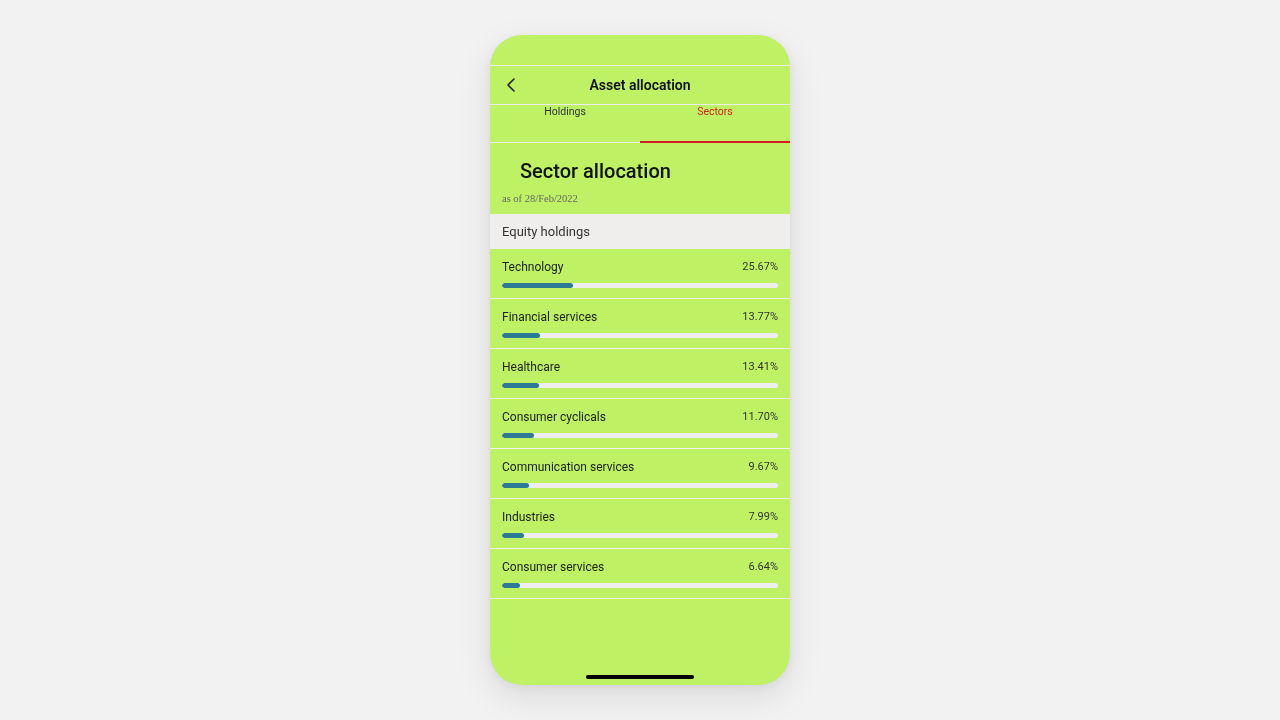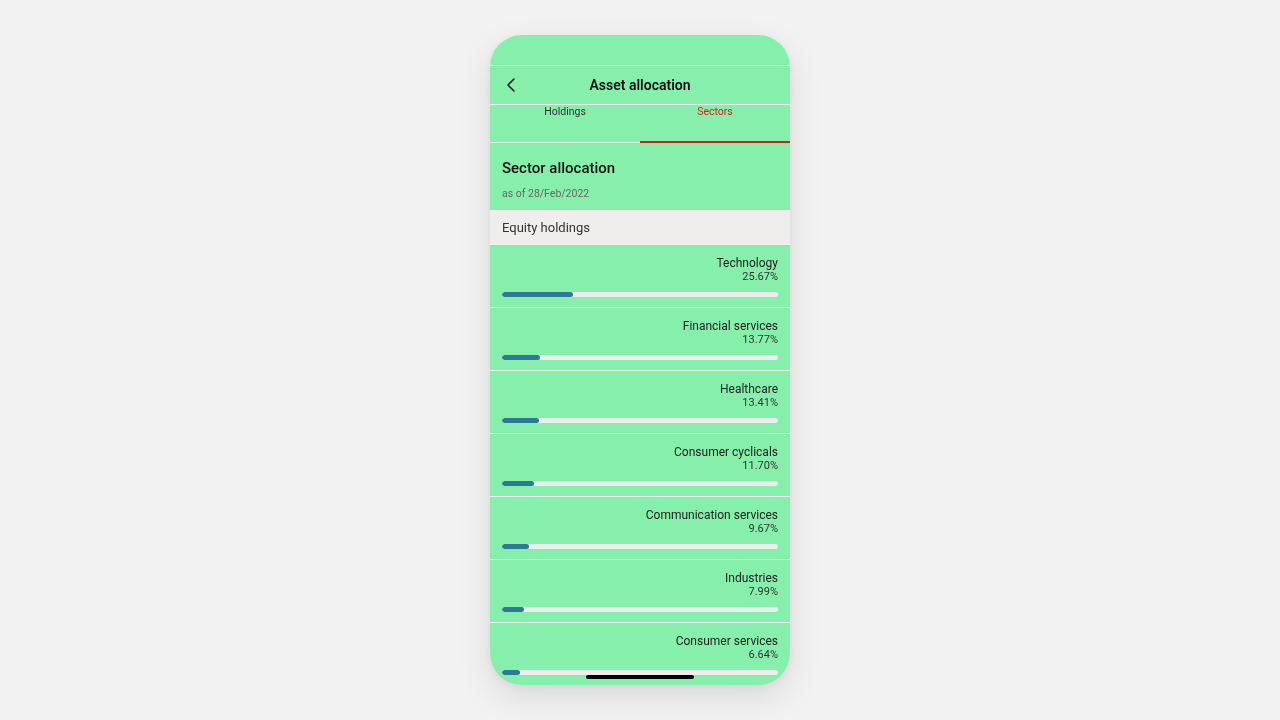--- a/index.html
+++ b/index.html
@@ -13,21 +13,21 @@
       height: 720px;
       background: #f2f2f2;
       display: flex;
       align-items: center;
       justify-content: center;
       overflow: hidden;
     }
     .phone {
       width: 300px;
       height: 650px;
-      background: #86efac;
+      background: #bef264;
       border-radius: 32px;
       box-shadow: 0 12px 34px rgba(0,0,0,0.10), 0 2px 8px rgba(0,0,0,0.05);
       overflow: hidden;
       position: relative;
       display: flex;
       flex-direction: column;
     }
     .status-bar {
       height: 30px;
       flex-shrink: 0;
@@ -87,45 +87,46 @@
       background: #d31f1f;
     }
     .scroll {
       flex: 1;
       overflow: hidden;
     }
     .section-head {
       padding: 16px 12px 10px 12px;
     }
     .section-title {
-      font-size: 15px;
+      font-size: 20px;
       font-weight: 500;
       color: #111;
       margin-bottom: 10px;
+      margin-left: 18px;
     }
     .as-of {
       font-size: 10.5px;
       color: #666;
+      font-family: Liberation Serif, serif;
     }
     .group-header {
       background: #efeeed;
       padding: 10px 12px;
       font-size: 13px;
       color: #333;
     }
     .row {
       padding: 11px 12px 10px 12px;
       border-bottom: 1px solid #f0f0f0;
     }
     .row-top {
       display: flex;
       justify-content: space-between;
-      align-items: flex-end;
+      align-items: flex-start;
       margin-bottom: 9px;
-      flex-direction: column;
     }
     .row-label {
       font-size: 12px;
       color: #222;
     }
     .row-value {
       font-size: 11px;
       color: #333;
     }
     .bar-track {

